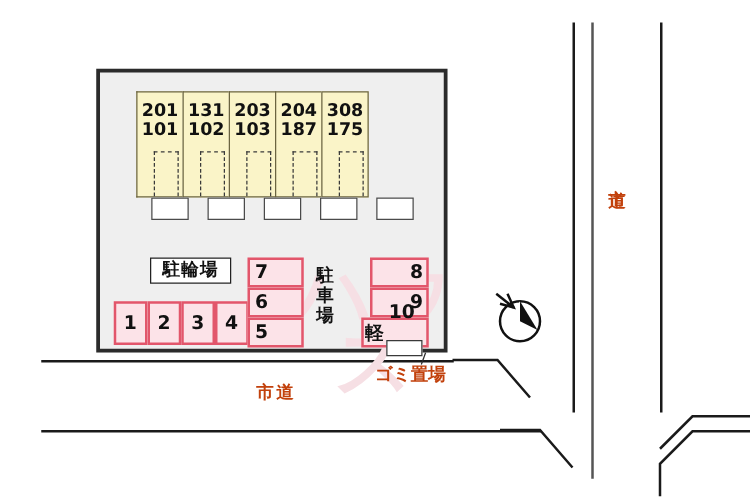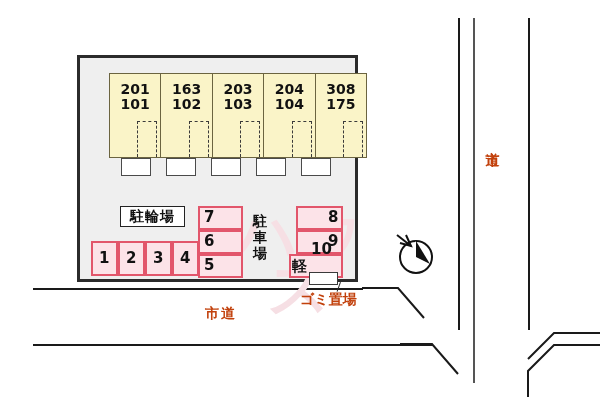--- a/index.html
+++ b/index.html
@@ -46,21 +46,21 @@
     text-align:center;
     pointer-events:none;
     user-select:none;
     z-index:1;
   }
 
   
   #building{
     position:absolute;
     left:29px;top:15px;
-    width:258px;height:85px;
+    width:186px;height:85px;
     display:flex;
     z-index:3;
   }
   .unit{
     position:relative;
     flex:1 1 0;
     background:#faf4c8;
     border:1px solid #6b6440;
     border-right-width:0;
     box-sizing:border-box;
@@ -206,36 +206,36 @@
     <div id="building">
       <div class="unit">
         <div class="unit-nums">
           <span>201</span>
           <span>101</span>
         </div>
         <div class="stair"></div>
       </div>
       <div class="unit">
         <div class="unit-nums">
-          <span>163</span>
+          <span>131</span>
           <span>102</span>
         </div>
         <div class="stair"></div>
       </div>
       <div class="unit">
         <div class="unit-nums">
           <span>203</span>
           <span>103</span>
         </div>
         <div class="stair"></div>
       </div>
       <div class="unit">
         <div class="unit-nums">
           <span>204</span>
-          <span>104</span>
+          <span>187</span>
         </div>
         <div class="stair"></div>
       </div>
       <div class="unit">
         <div class="unit-nums">
           <span>308</span>
           <span>175</span>
         </div>
         <div class="stair"></div>
       </div>

